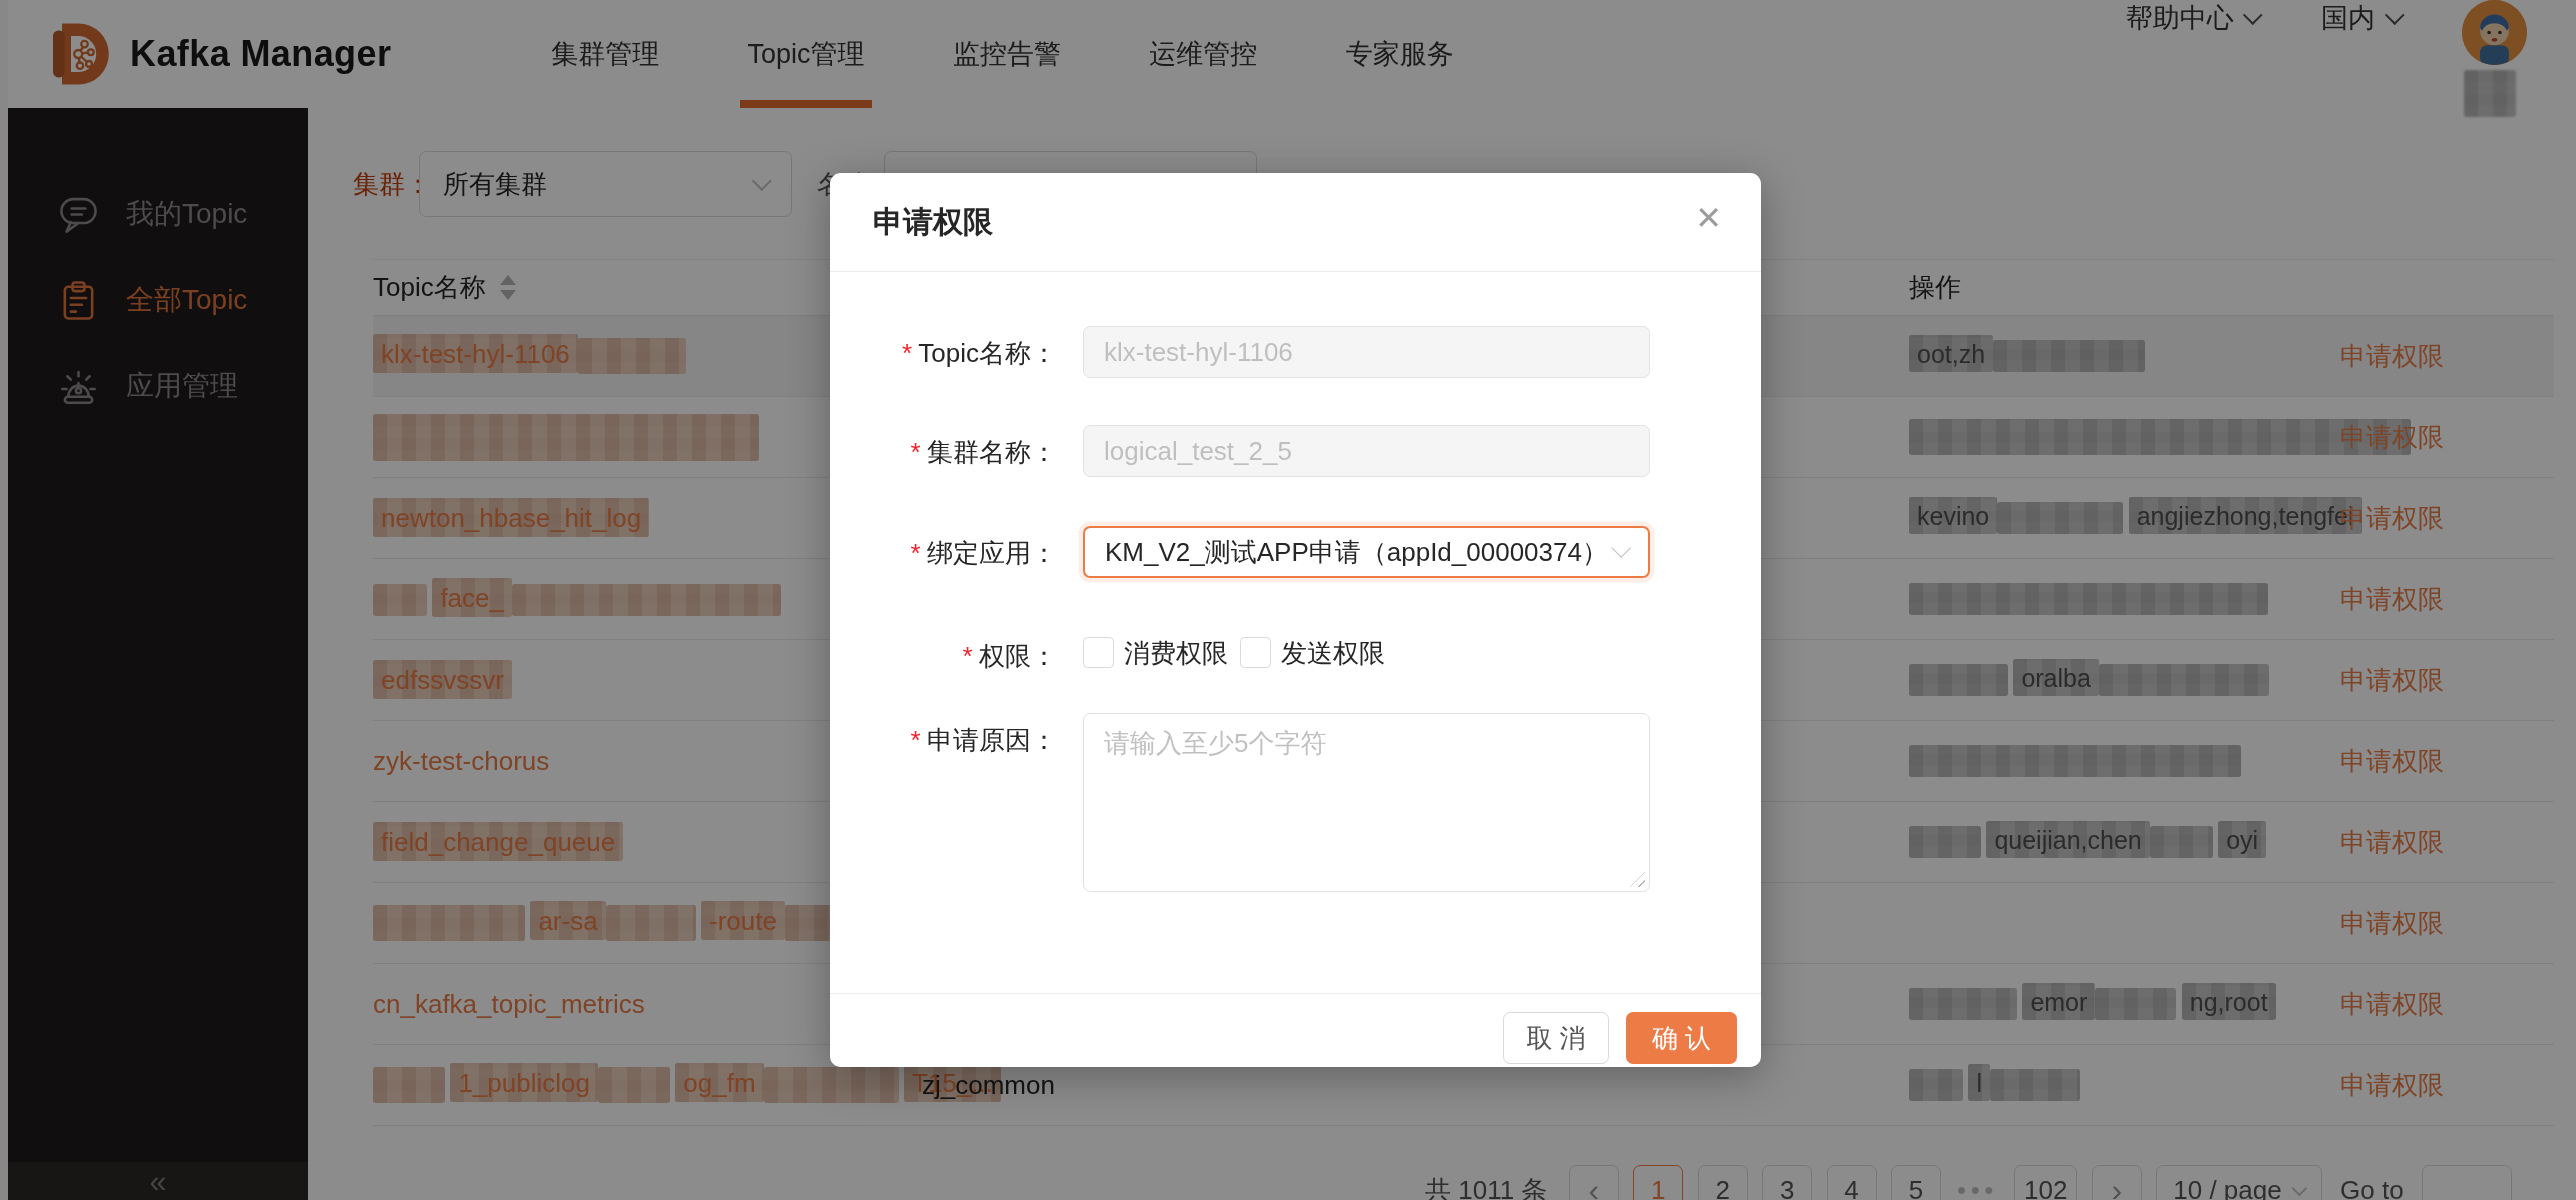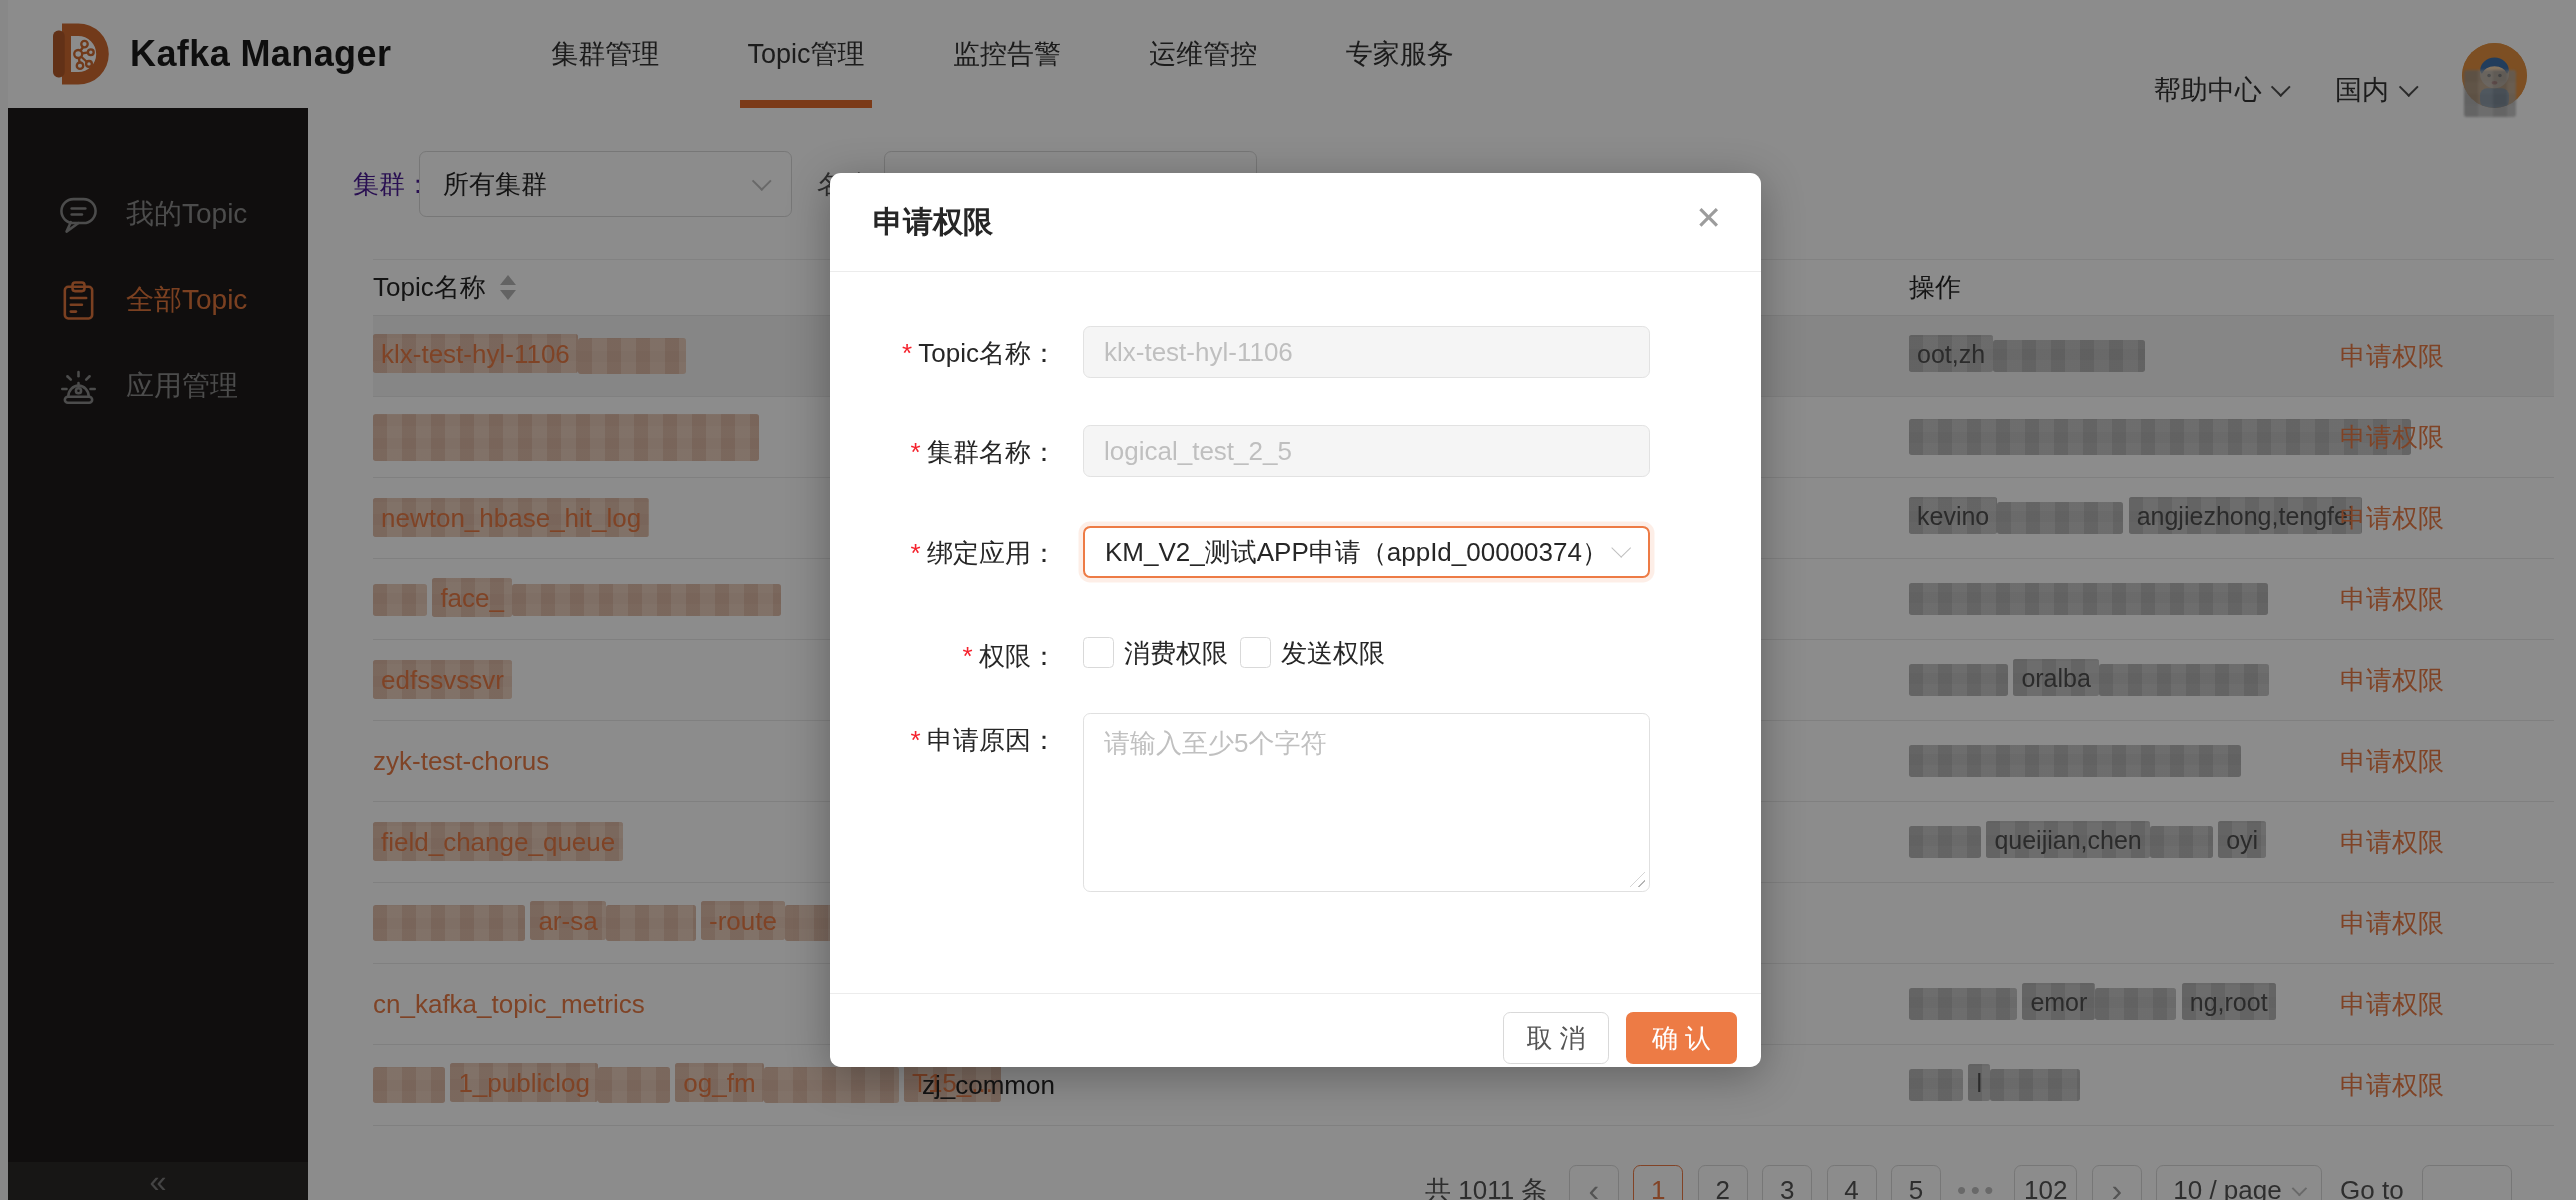--- a/index.html
+++ b/index.html
@@ -8,37 +8,37 @@
   body{font-family:"Liberation Sans","DejaVu Sans",sans-serif;}
   .page{position:relative;width:2576px;height:1200px;overflow:hidden;background:#fff;margin-left:8px;}
 
   
   .header{position:absolute;left:0;top:0;width:2576px;height:108px;background:#fff;z-index:2;}
   .logo{position:absolute;left:36px;top:18px;width:72px;height:72px;}
   .brand{position:absolute;left:122px;top:0;height:108px;line-height:108px;font-size:36px;font-weight:700;color:#1b1b1b;letter-spacing:0.4px;}
   .nav{position:absolute;left:536px;top:0;height:108px;display:flex;gap:74px;}
   .nav-item{position:relative;height:108px;line-height:108px;font-size:27px;color:#333;cursor:pointer;padding:0 7.2px;white-space:nowrap;}
   .nav-item.active::after{content:"";position:absolute;left:0;right:0;bottom:0;height:8px;background:#e06a2d;}
-  .header-right{position:absolute;right:57px;top:0;height:108px;display:flex;align-items:flex-end;gap:47px;}
+  .header-right{position:absolute;right:57px;top:0;height:108px;display:flex;align-items:flex-start;gap:61px;}
   .hr-item{font-size:27px;color:#333;display:flex;align-items:center;gap:12.6px;cursor:pointer;white-space:nowrap;}
   .chev{width:13.5px;height:13.5px;border-right:2.7px solid #4d4d4d;border-bottom:2.7px solid #4d4d4d;transform:rotate(45deg);margin-top:-7.2px;flex:none;}
   .avatar{width:65px;height:65px;border-radius:50%;overflow:hidden;background:#e39140;flex:none;}
   .avatar-redact{position:absolute;left:2456px;top:70px;width:52px;height:47px;z-index:3;filter:blur(0.9px);}
 
   
   .sidebar{position:absolute;left:0;top:108px;width:300px;height:1092px;background:#1e1b1a;z-index:2;}
   .side-items{padding-top:63px;}
   .side-item{height:86px;display:flex;align-items:center;padding-left:50px;gap:27px;font-size:28px;color:#8a8a8a;cursor:pointer;white-space:nowrap;}
   .side-item.active{color:#e0763c;}
   .side-item svg{width:41px;height:41px;flex:none;}
   .side-collapse{position:absolute;left:0;bottom:0;width:300px;height:38px;background:#2b2827;color:#7d7d7d;font-size:30.5px;display:flex;align-items:center;justify-content:center;cursor:pointer;line-height:1;}
 
   
   .content{position:absolute;left:300px;top:108px;width:2276px;height:1092px;background:#fff;z-index:1;}
-  .filter-label{position:absolute;left:45px;top:59px;font-size:26px;color:#4c1d95;}
+  .filter-label{position:absolute;left:45px;top:59px;font-size:26px;color:#c2410c;}
   .filter-select{position:absolute;left:111px;top:43px;width:373px;height:66px;border:1.8px solid #d9d9d9;border-radius:7.2px;display:flex;align-items:center;padding:0 23px;font-size:26px;color:#262626;background:#fff;cursor:pointer;}
   .filter-select .chev{margin-left:auto;border-color:#bfbfbf;}
   .filter-label2{position:absolute;left:509px;top:59px;font-size:26px;color:#555;}
   .filter-input2{position:absolute;left:576px;top:43px;width:373px;height:66px;border:1.8px solid #d9d9d9;border-radius:7.2px;background:#fff;}
   .scroll-thumb{position:absolute;left:-4.5px;top:741px;width:9px;height:41px;background:#fff;border-radius:4.5px;}
 
   .table{position:absolute;left:65px;top:151px;width:2181px;}
   .t-head,.t-row{display:grid;grid-template-columns:549px 987px 431px 215px;align-items:center;}
   .t-head{height:57px;border-top:1.8px solid #ededed;border-bottom:1.8px solid #e8e8e8;font-size:26px;color:#262626;}
   .th{display:flex;align-items:center;}

